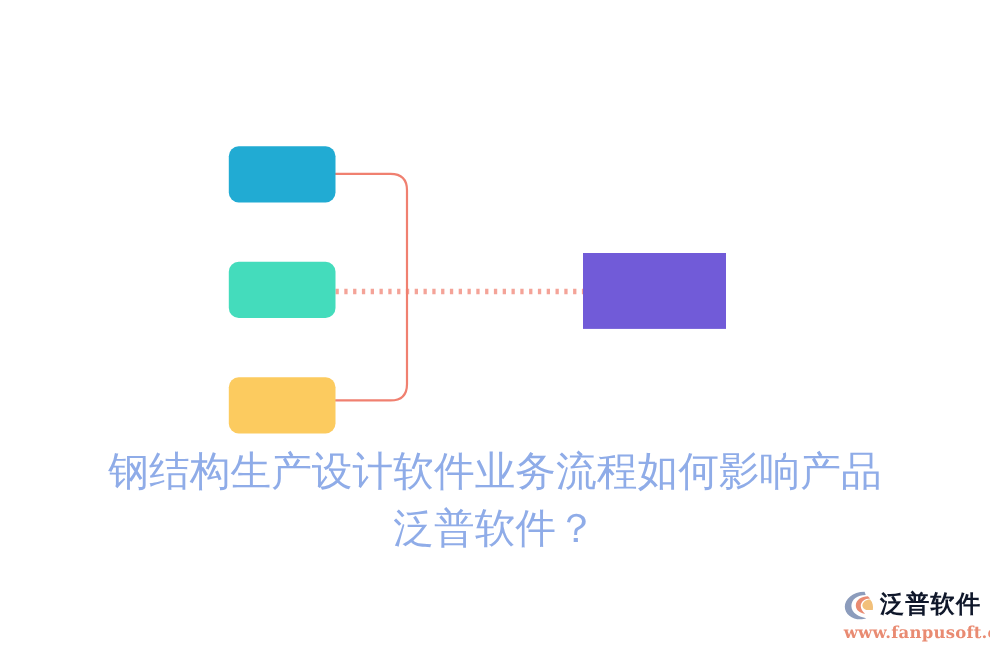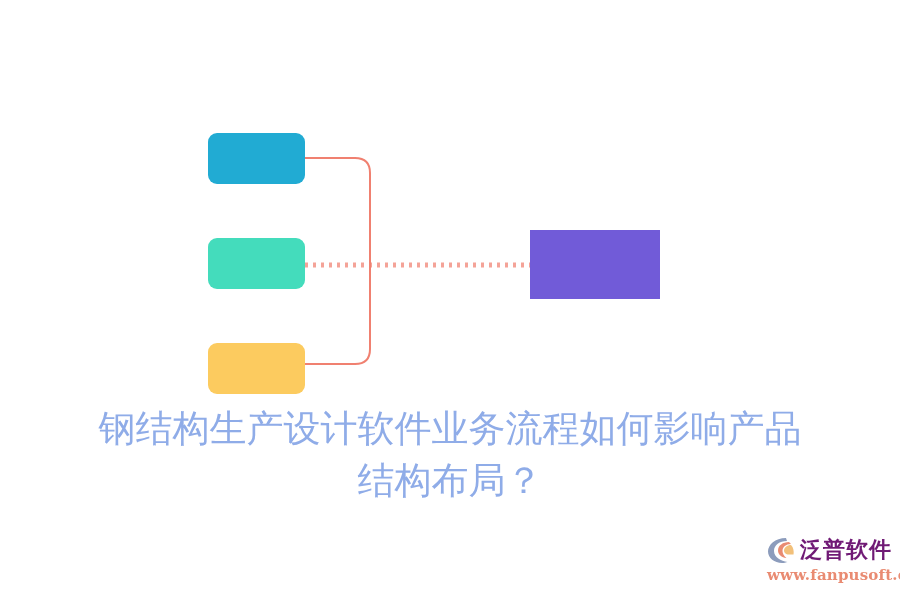--- a/index.html
+++ b/index.html
@@ -103,21 +103,21 @@
   }
   #wm-mark {
     width: 30px;
     height: 30px;
     flex: 0 0 auto;
   }
   #wm-name {
     font-family: "DejaVu Sans", "Liberation Sans", sans-serif;
     font-size: 22px;
     line-height: 30px;
-    color: #701a75;
+    color: #0f172a;
     font-weight: 700;
     letter-spacing: 1px;
   }
   #wm-url {
     position: absolute;
     left: 1px;
     top: 31px;
     font-family: "DejaVu Serif", "Liberation Serif", serif;
     font-size: 15px;
     line-height: 18px;
@@ -156,21 +156,21 @@
       <span class="node-label"></span>
     </div>
 
     <div class="node node-purple">
       <span class="node-label"></span>
     </div>
 
   </div>
 
   <div id="title">钢结构生产设计软件业务流程如何影响产品
-结构布局？</div>
+泛普软件？</div>
 
   <div id="watermark">
     <div id="wm-row">
       <svg id="wm-mark" viewBox="0 0 60 60">
         <path d="M40 6 C18 6 4 20 4 33 C4 46 17 56 32 56 C36 56 40 55 43 54
                  C30 52 16 45 16 32 C16 20 27 12 42 12 Z" fill="#8C9CBC"></path>
         <path d="M46 14 C34 14 24 21 24 31 C24 39 31 45 41 46
                  C36 42 33 37 33 32 C33 24 40 18 50 18 Z" fill="#E98B72"></path>
         <path d="M50 20 C42 20 36 25 36 31 C36 35 39 38 43 39 L55 39
                  C56 33 55 25 50 20 Z" fill="#F2C07A"></path>

